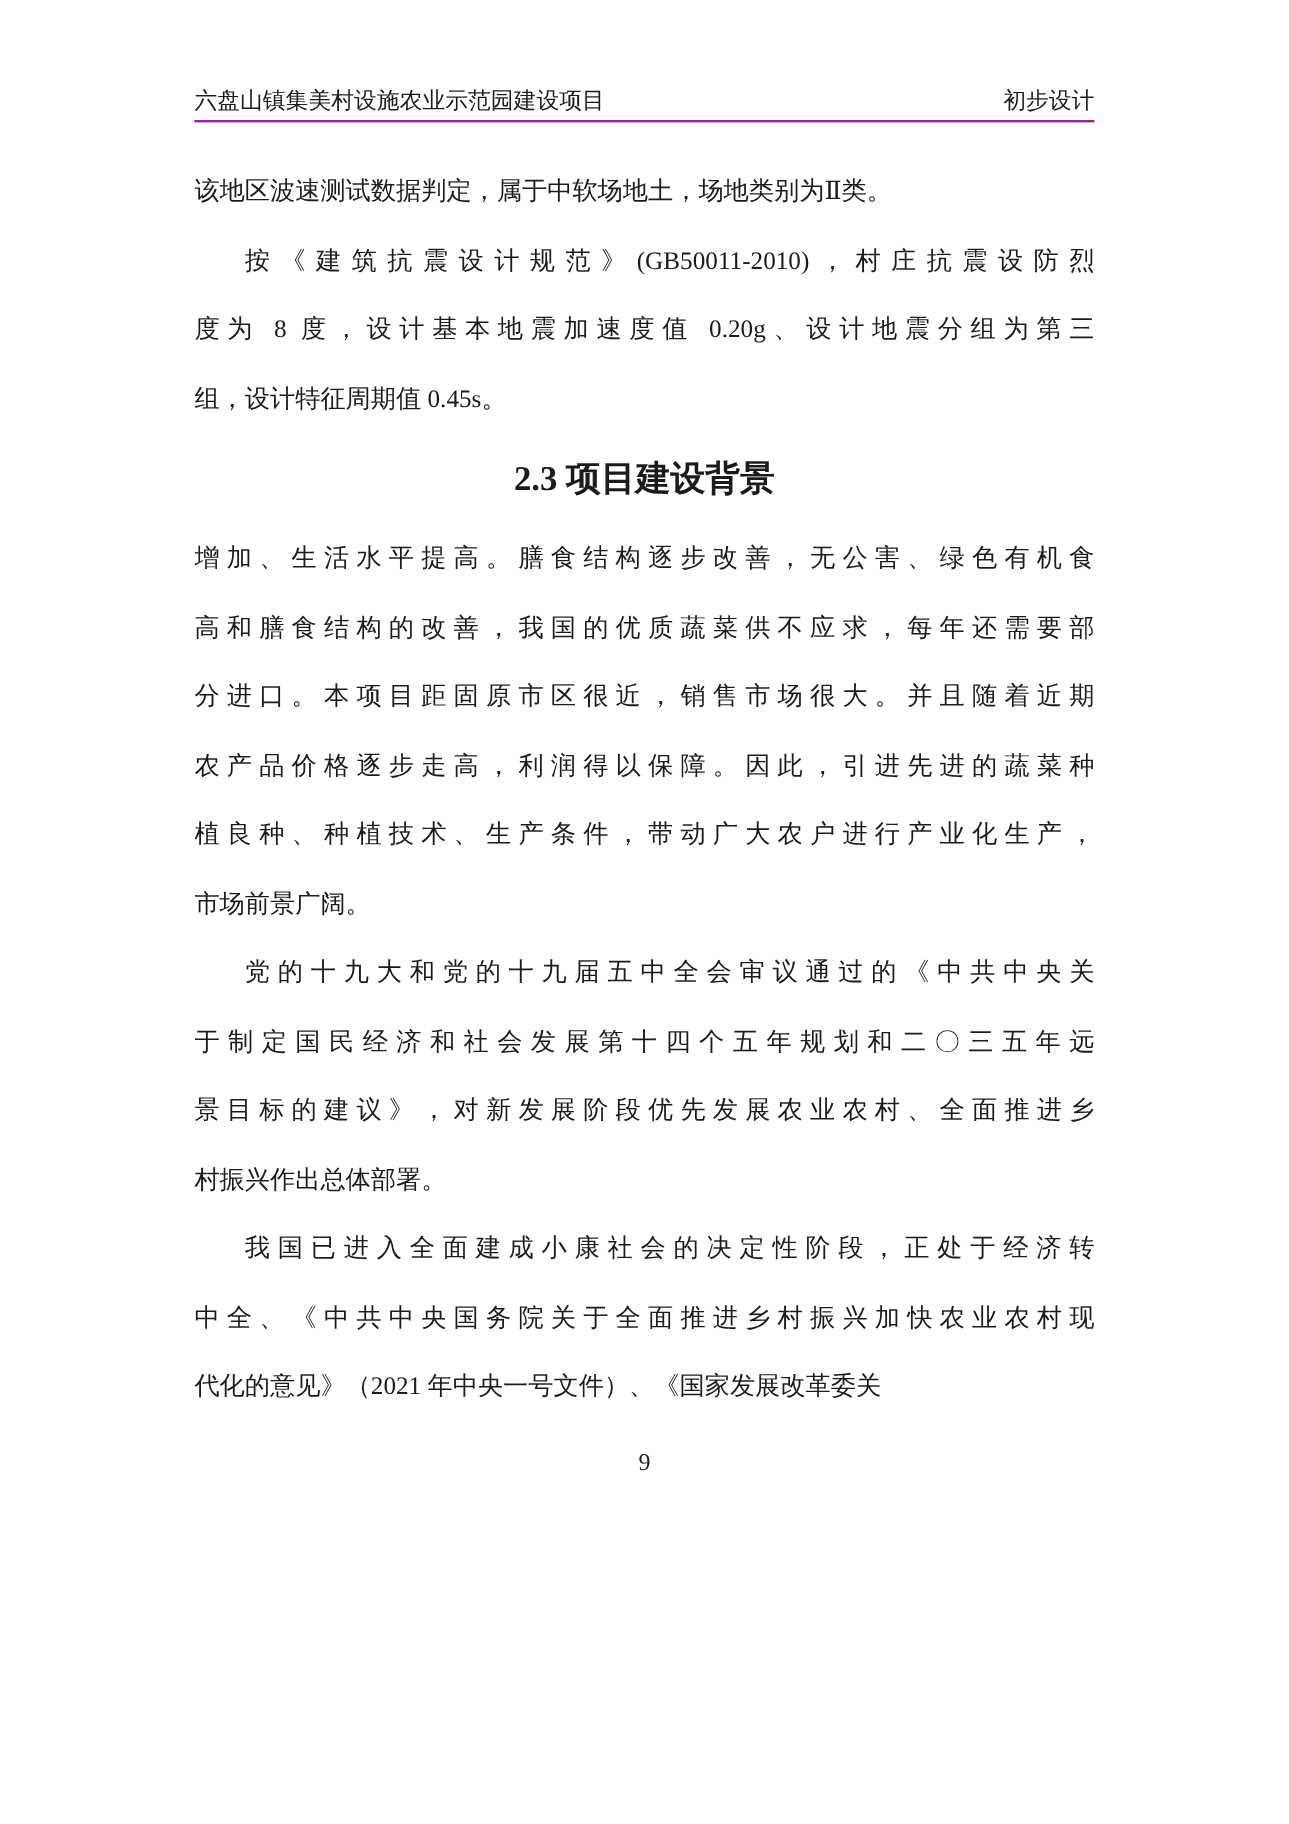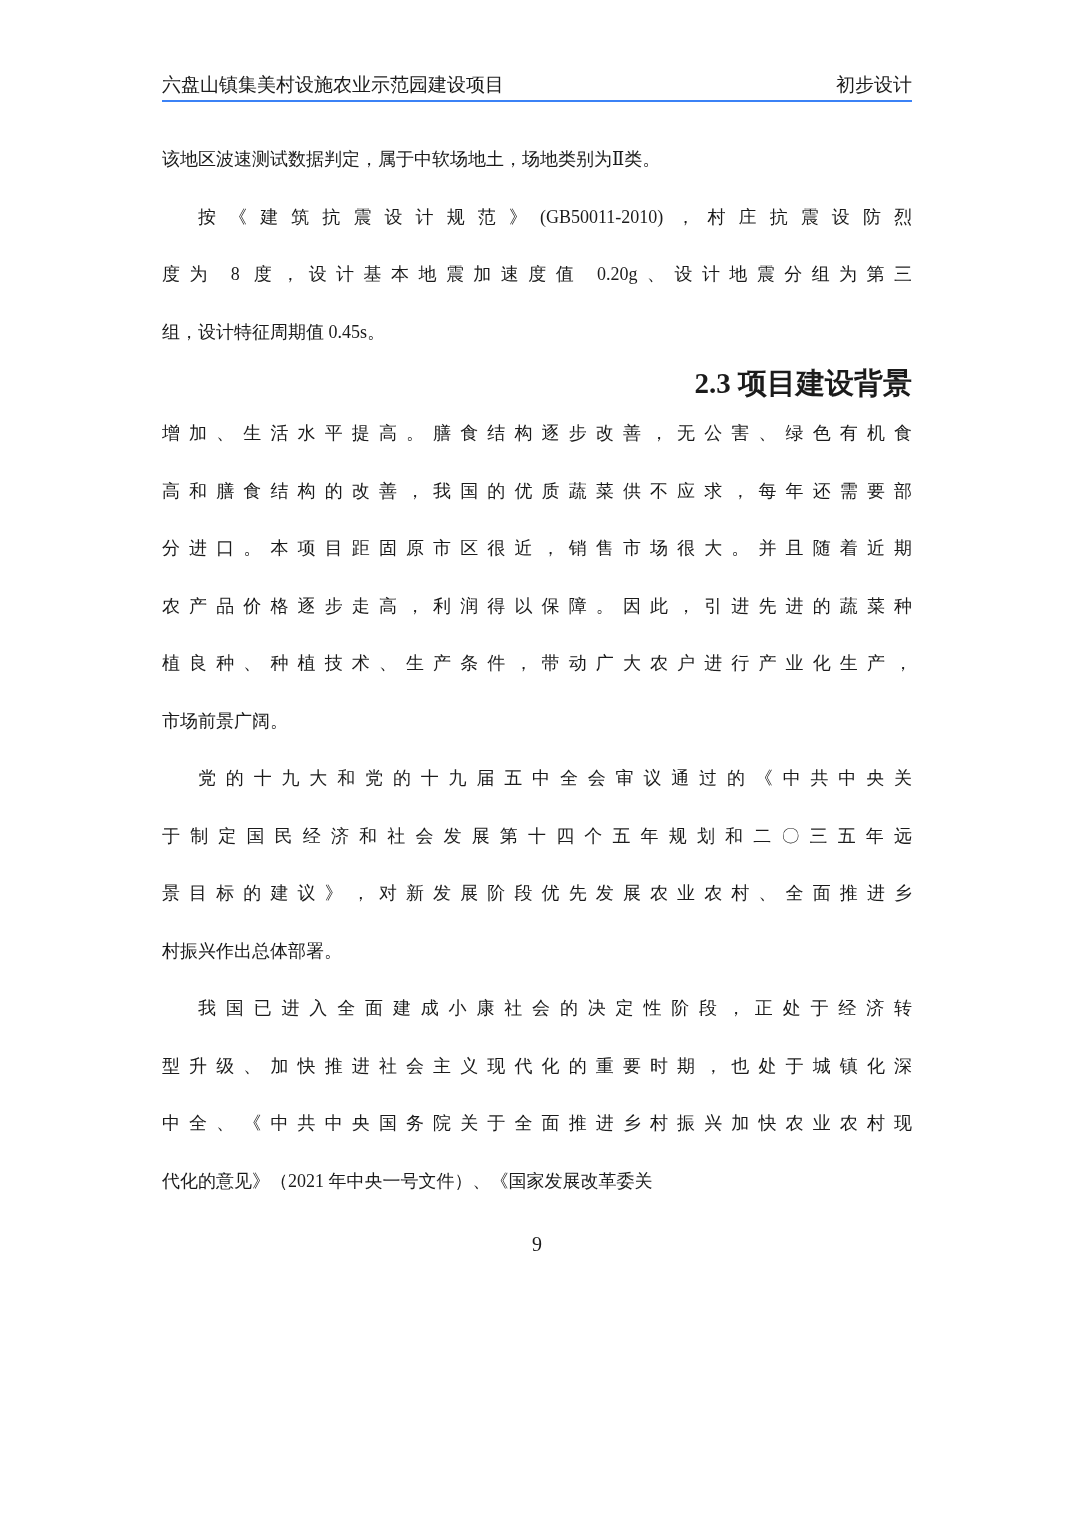--- a/index.html
+++ b/index.html
@@ -19,50 +19,50 @@
   .inner {
     width: 750px;
     margin: 0 auto;
   }
   .header {
     display: flex;
     justify-content: space-between;
     align-items: flex-end;
     padding-top: 74px;
     padding-bottom: 4px;
-    border-bottom: 2px solid #3b82f6;
+    border-bottom: 2px solid #a21caf;
     font-size: 19px;
     line-height: 22px;
   }
   .content {
     margin-top: 29px;
   }
   .line {
     margin: 0;
-    font-size: 18px;
+    font-size: 21px;
     height: 57.5px;
     line-height: 57.5px;
     text-align: justify;
     text-align-last: justify;
     overflow: hidden;
   }
   .line.end {
     text-align: left;
     text-align-last: left;
   }
   .line.ind {
     text-indent: 2em;
   }
   .heading {
-    margin: 0;
+    margin: 16px;
     font-size: 29px;
     height: 44px;
     line-height: 44px;
     font-weight: bold;
-    text-align: right;
+    text-align: center;
   }
   .footer {
     margin-top: 22px;
     text-align: center;
     font-size: 20px;
     line-height: 24px;
   }
 </style>
 </head>
 <body>
@@ -91,21 +91,20 @@
       <p class="line">农产品价格逐步走高，利润得以保障。因此，引进先进的蔬菜种</p>
       <p class="line">植良种、种植技术、生产条件，带动广大农户进行产业化生产，</p>
       <p class="line end">市场前景广阔。</p>
 
       <p class="line ind">党的十九大和党的十九届五中全会审议通过的《中共中央关</p>
       <p class="line">于制定国民经济和社会发展第十四个五年规划和二〇三五年远</p>
       <p class="line">景目标的建议》，对新发展阶段优先发展农业农村、全面推进乡</p>
       <p class="line end">村振兴作出总体部署。</p>
 
       <p class="line ind">我国已进入全面建成小康社会的决定性阶段，正处于经济转</p>
-      <p class="line">型升级、加快推进社会主义现代化的重要时期，也处于城镇化深</p>
       <p class="line">中全、《中共中央国务院关于全面推进乡村振兴加快农业农村现</p>
       <p class="line end">代化的意见》（2021 年中央一号文件）、《国家发展改革委关</p>
 
     </div>
 
     <div class="footer">
       <span>9</span>
     </div>
 
   </div>

